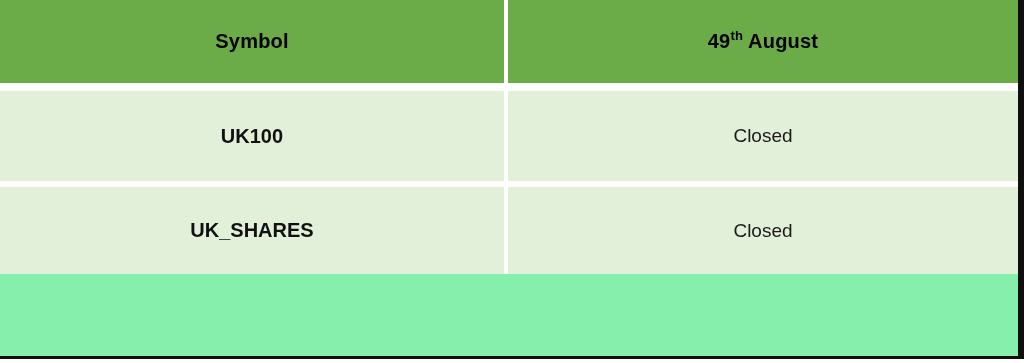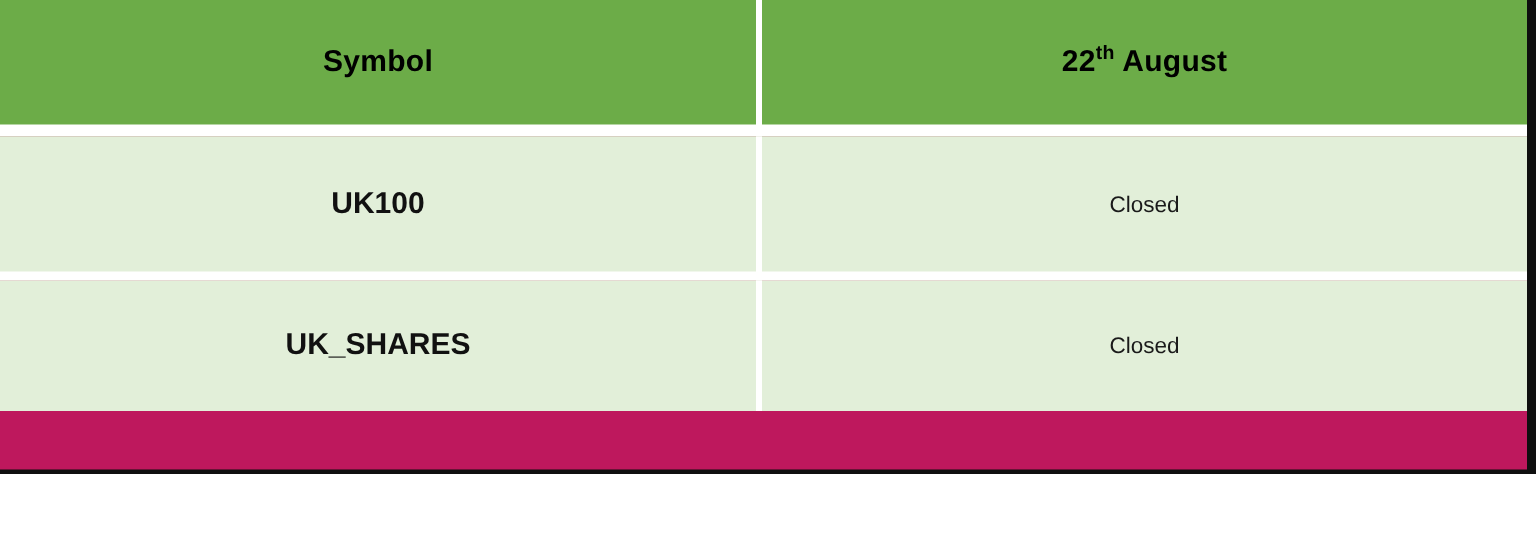--- a/index.html
+++ b/index.html
@@ -11,23 +11,23 @@
   body {
     width: 1024px;
     height: 363px;
     font-family: "Liberation Sans", sans-serif;
     overflow: hidden;
   }
 
   .table-wrap {
     position: relative;
     width: 1024px;
-    height: 316px;
+    height: 359px;
     box-sizing: border-box;
-    background: #be185d;
+    background: #86efac;
     border-right: 6px solid #0f0f0f;
     border-bottom: 3px solid #0f0f0f;
   }
 
   .schedule-table {
     width: 1018px;
     border-collapse: separate;
     border-spacing: 0;
     table-layout: fixed;
   }
@@ -76,37 +76,37 @@
     height: 87px;
     border-bottom: 0;
   }
   .data-row td.cell-symbol {
     border-right: 4px solid #ffffff;
     font-weight: bold;
     font-size: 20px;
   }
   .data-row td.cell-status {
     font-weight: normal;
-    font-size: 15px;
+    font-size: 19px;
     color: #1a1a1a;
   }
 </style>
 </head>
 <body>
 
 <div class="table-wrap">
   <table class="schedule-table">
     <colgroup>
       <col class="col-symbol">
       <col class="col-date">
     </colgroup>
     <thead>
       <tr class="header-row">
         <th class="cell-symbol">Symbol</th>
-        <th class="cell-date"><span>22</span><span class="sup-ord">th</span><span> August</span></th>
+        <th class="cell-date"><span>49</span><span class="sup-ord">th</span><span> August</span></th>
       </tr>
     </thead>
     <tbody>
       <tr class="data-row">
         <td class="cell-symbol">UK100</td>
         <td class="cell-status">Closed</td>
       </tr>
       <tr class="data-row">
         <td class="cell-symbol">UK_SHARES</td>
         <td class="cell-status">Closed</td>

